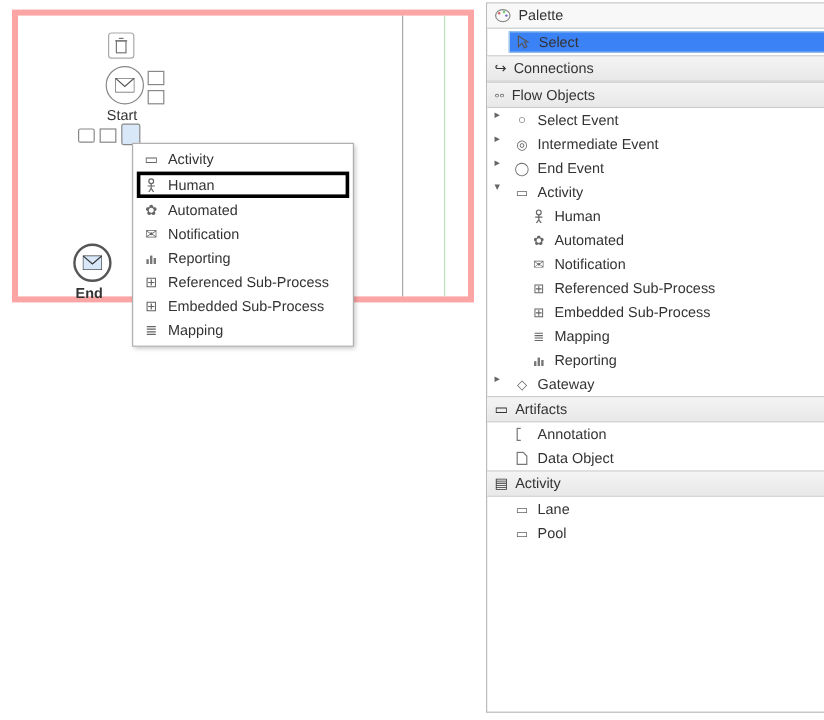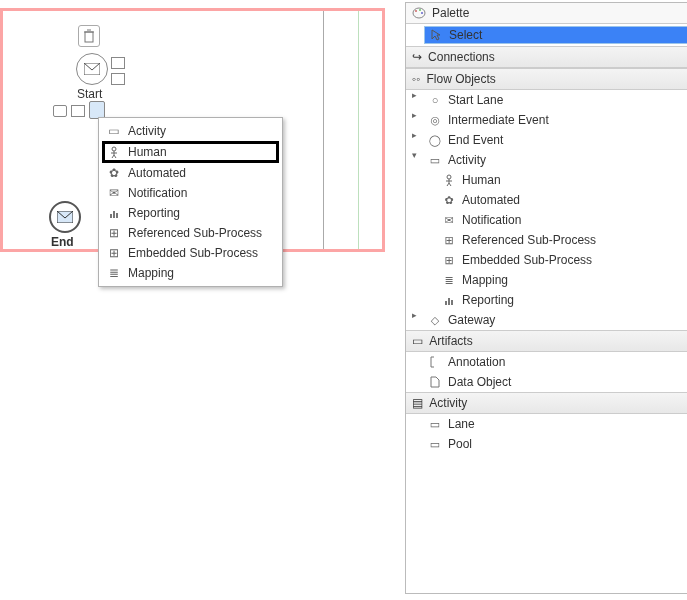--- a/index.html
+++ b/index.html
@@ -1,17 +1,17 @@
 <!DOCTYPE html>
 <html><head>
 <meta charset="utf-8">
 <style>
 * { box-sizing: border-box; margin: 0; padding: 0; }
 body { font-family: "Segoe UI", Tahoma, sans-serif; font-size: 12px; background: #fff; width: 687px; height: 600px; position: relative; color: #333; }
-.canvas { position: absolute; left: 0; top: 8px; width: 385px; height: 244px; border: 3px solid #fca5a5; background: #fff; }
+.canvas { position: absolute; left: 10px; top: 8px; width: 385px; height: 244px; border: 5px solid #fca5a5; background: #fff; }
 .canvas .vline1 { position: absolute; left: 320px; top: 0; width: 1px; height: 100%; background: #aaa; }
 .canvas .vline2 { position: absolute; left: 355px; top: 0; width: 1px; height: 100%; background: #bde0bd; }
 .trash { position: absolute; left: 75px; top: 14px; width: 22px; height: 22px; border: 1px solid #aaa; border-radius: 3px; background: #fff; display: flex; align-items: center; justify-content: center; }
 .mail-icon-box { position: absolute; left: 73px; top: 42px; width: 32px; height: 32px; border: 1px solid #888; border-radius: 50%; background: #fff; display: flex; align-items: center; justify-content: center; }
 .start-label { position: absolute; left: 74px; top: 76px; font-size: 12px; }
 .mini1 { position: absolute; left: 108px; top: 46px; width: 14px; height: 12px; border: 1px solid #888; background: #fff; }
 .mini2 { position: absolute; left: 108px; top: 62px; width: 14px; height: 12px; border: 1px solid #888; background: #fff; }
 .mini3 { position: absolute; left: 50px; top: 94px; width: 14px; height: 12px; border: 1px solid #888; background: #fff; border-radius: 2px; }
 .mini4 { position: absolute; left: 68px; top: 94px; width: 14px; height: 12px; border: 1px solid #888; background: #fff; }
 .mini5 { position: absolute; left: 86px; top: 90px; width: 16px; height: 18px; border: 1px solid #888; background: #d8e8f8; border-radius: 2px; }
@@ -160,21 +160,21 @@
       <span class="ic">◦◦</span>
       <span>Flow Objects</span>
     </span>
     <span class="collapse-ic">∞</span>
   </div>
 
   <div class="prow">
       <span class="tree-caret">▸</span>
     <div class="pitem">
       <span class="ic">○</span>
-      <span>Start Lane</span>
+      <span>Select Event</span>
     </div>
   </div>
   <div class="prow">
       <span class="tree-caret">▸</span>
     <div class="pitem">
       <span class="ic">◎</span>
       <span>Intermediate Event</span>
     </div>
   </div>
   <div class="prow">

